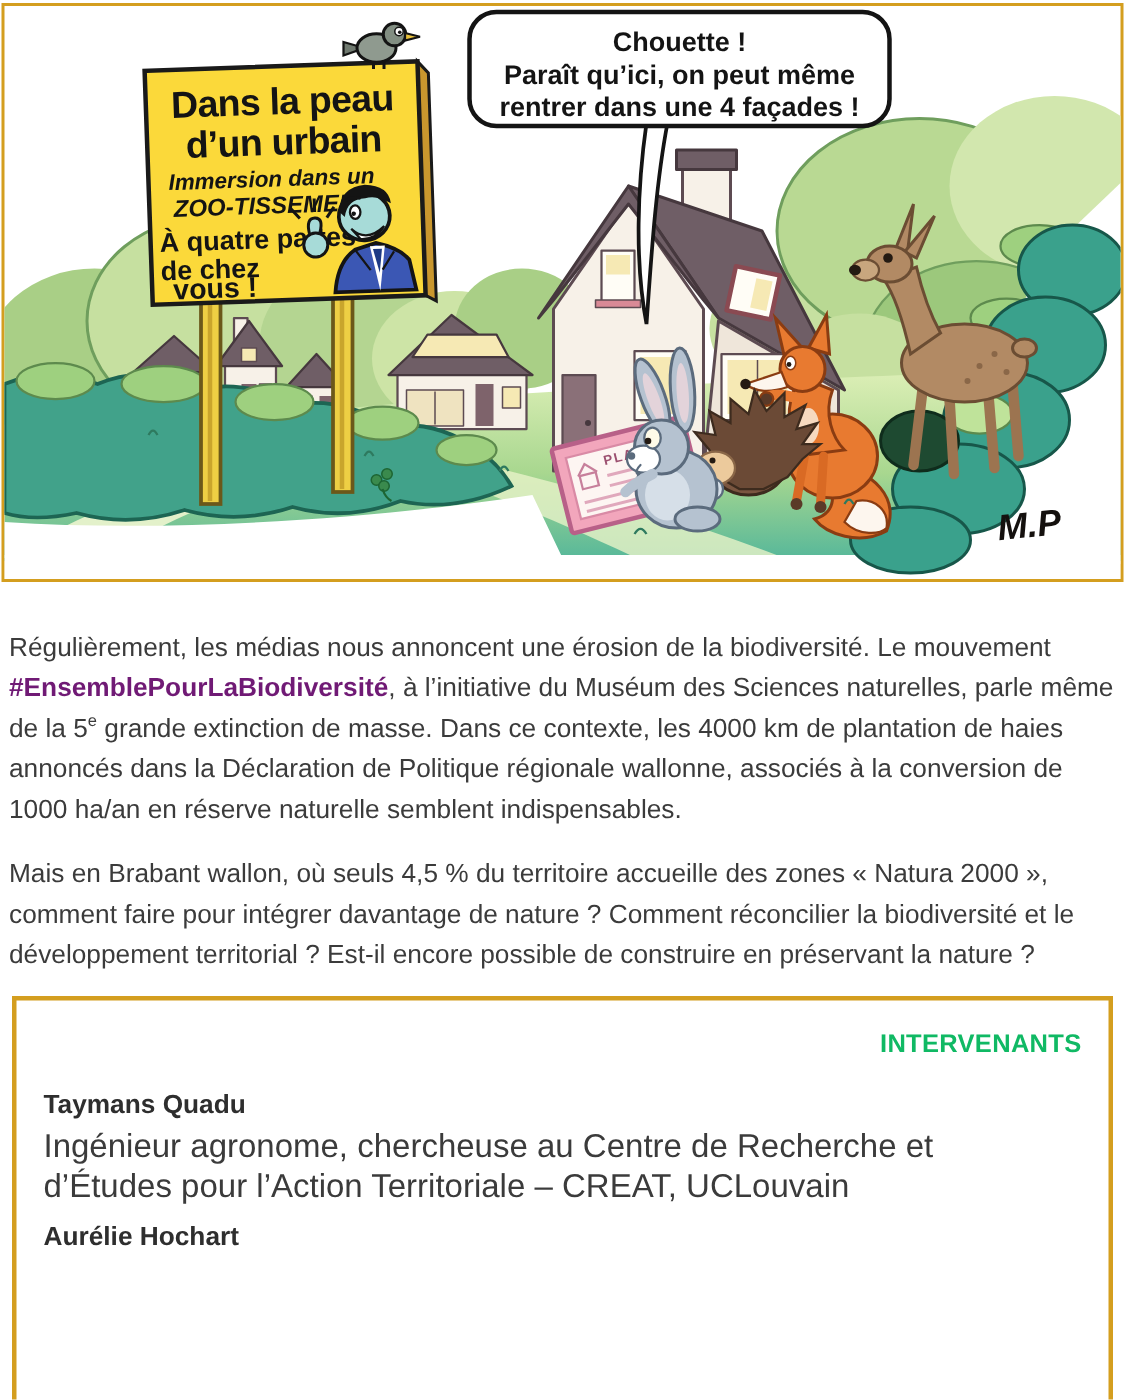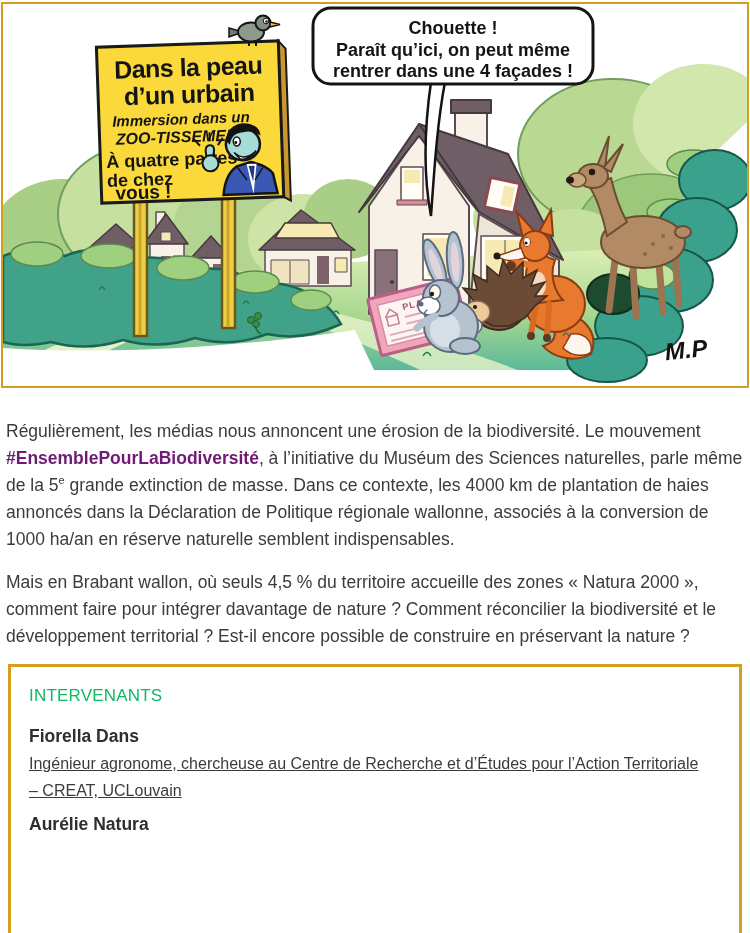--- a/index.html
+++ b/index.html
@@ -9,25 +9,25 @@
   .cartoon-frame svg{display:block;}
   .article{padding:0 6px;}
   .article p{font-size:17.5px;line-height:27px;margin:0;}
   .p1{margin-top:30px !important;}
   .p2{margin-top:16px !important;}
   .hashtag{color:#701a75;font-weight:700;}
   sup.exp{font-size:11px;vertical-align:super;line-height:0;}
   .intervenants-box{margin:14px 2px 0 2px;border:3px solid #d49e1f;
         padding:18px 18px 40px 18px;min-height:300px;}
   .intervenants-box h3{margin:0;font-size:17px;line-height:22px;color:#10b964;
-        font-weight:400;letter-spacing:.2px;}
+        font-weight:700;letter-spacing:.2px;text-align:right;}
   .speaker{margin-top:7px;}
   .speaker:first-of-type{margin-top:16px;}
   .speaker .name{font-weight:700;color:#2e2e2e;font-size:17.5px;line-height:27px;}
-  .speaker .role{font-size:16px;line-height:27px;max-width:680px;text-decoration:underline;}
+  .speaker .role{font-size:22px;line-height:27px;max-width:680px;}
   svg text{font-family:"Liberation Sans", sans-serif;}
 </style>
 </head>
 <body>
 
 <div class="cartoon-frame">
 <svg width="744" height="382" viewBox="0 0 744 382">
   <defs>
     <linearGradient id="lawn" x1="0" y1="0" x2="0" y2="1">
       <stop offset="0" stop-color="#dff0b8"></stop>
@@ -272,24 +272,24 @@
 
 <div class="article">
   <p class="p1"><span>Régulièrement, les médias nous annoncent une érosion de la biodiversité. Le mouvement </span><span class="hashtag">#EnsemblePourLaBiodiversité</span><span>, à l’initiative du Muséum des Sciences naturelles, parle même de la 5</span><sup class="exp">e</sup><span> grande extinction de masse. Dans ce contexte, les 4000 km de plantation de haies annoncés dans la Déclaration de Politique régionale wallonne, associés à la conversion de 1000 ha/an en réserve naturelle semblent indispensables.</span></p>
 
   <p class="p2">Mais en Brabant wallon, où seuls 4,5 % du territoire accueille des zones « Natura 2000 », comment faire pour intégrer davantage de nature ? Comment réconcilier la biodiversité et le développement territorial ? Est-il encore possible de construire en préservant la nature ?</p>
 
   <div class="intervenants-box">
     <h3>INTERVENANTS</h3>
 
     <div class="speaker">
-      <div class="name">Fiorella Dans</div>
+      <div class="name">Taymans Quadu</div>
       <div class="role">Ingénieur agronome, chercheuse au Centre de Recherche et d’Études pour l’Action Territoriale – CREAT, UCLouvain</div>
     </div>
 
     <div class="speaker">
     </div>
 
     <div class="speaker">
-      <div class="name">Aurélie Natura</div>
+      <div class="name">Aurélie Hochart</div>
     </div>
   </div>
 </div>
 
 </body></html>

